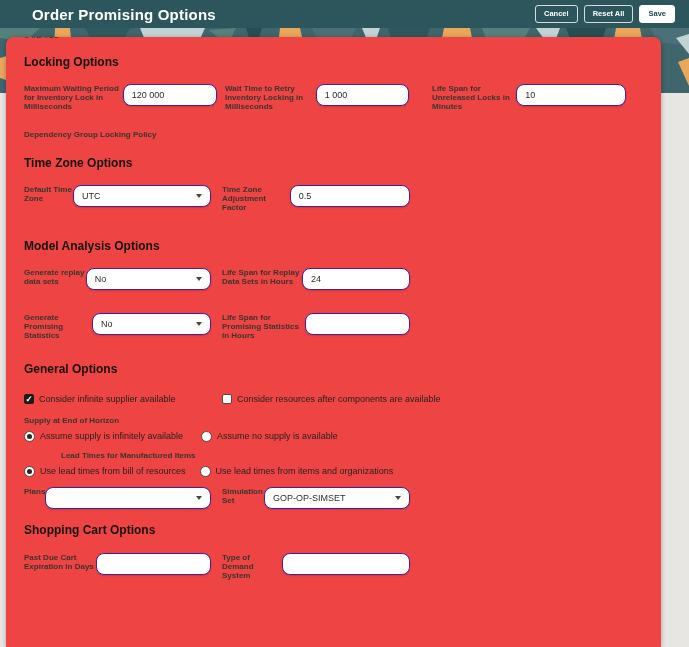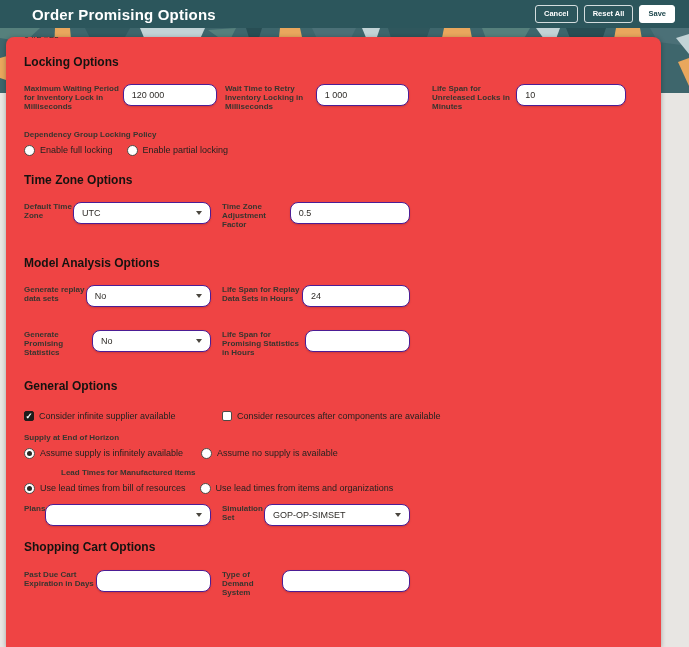--- a/index.html
+++ b/index.html
@@ -155,30 +155,20 @@
       <span class="field-label">Wait Time to Retry Inventory Locking in Milliseconds</span>
       <input class="text-input" type="text" value="1 000" style="">
     </div>
     <div class="field w3c">
       <span class="field-label">Life Span for Unreleased Locks in Minutes</span>
       <input class="text-input" type="text" value="10" style="">
     </div>
   </div>
 
   <div class="small-label policy-label">Dependency Group Locking Policy</div>
-  <div class="opt-row row-policy">
-    <div class="opt">
-      <span class="radio"></span>
-      <span class="opt-label">Enable full locking</span>
-    </div>
-    <div class="opt">
-      <span class="radio"></span>
-      <span class="opt-label">Enable partial locking</span>
-    </div>
-  </div>
 
   <h2 class="section-h h-timezone">Time Zone Options</h2>
   <div class="row row-tz">
     <div class="field w2a">
       <span class="field-label">Default Time Zone</span>
       <div class="select-box">
         <span>UTC</span>
         <span class="caret-down"></span>
       </div>
     </div>

